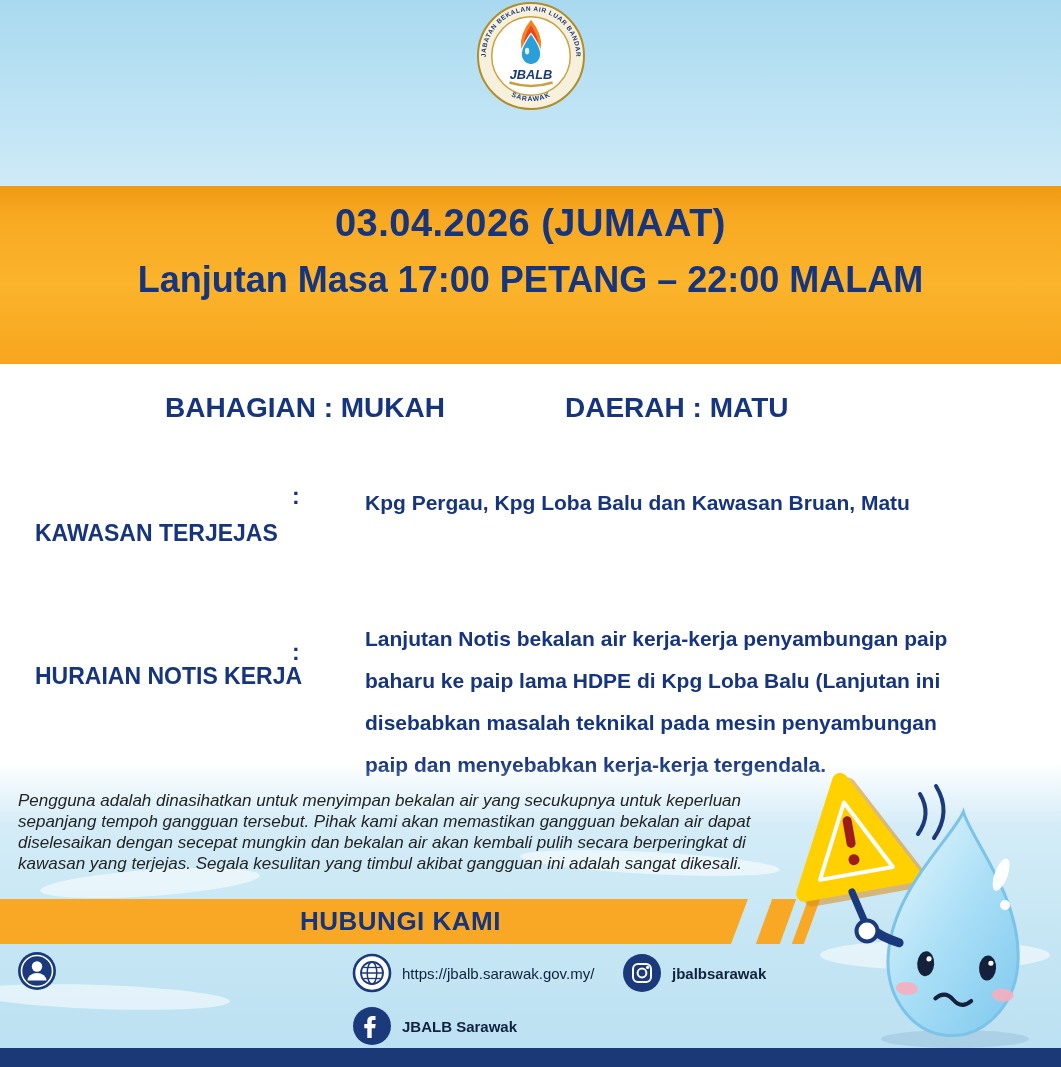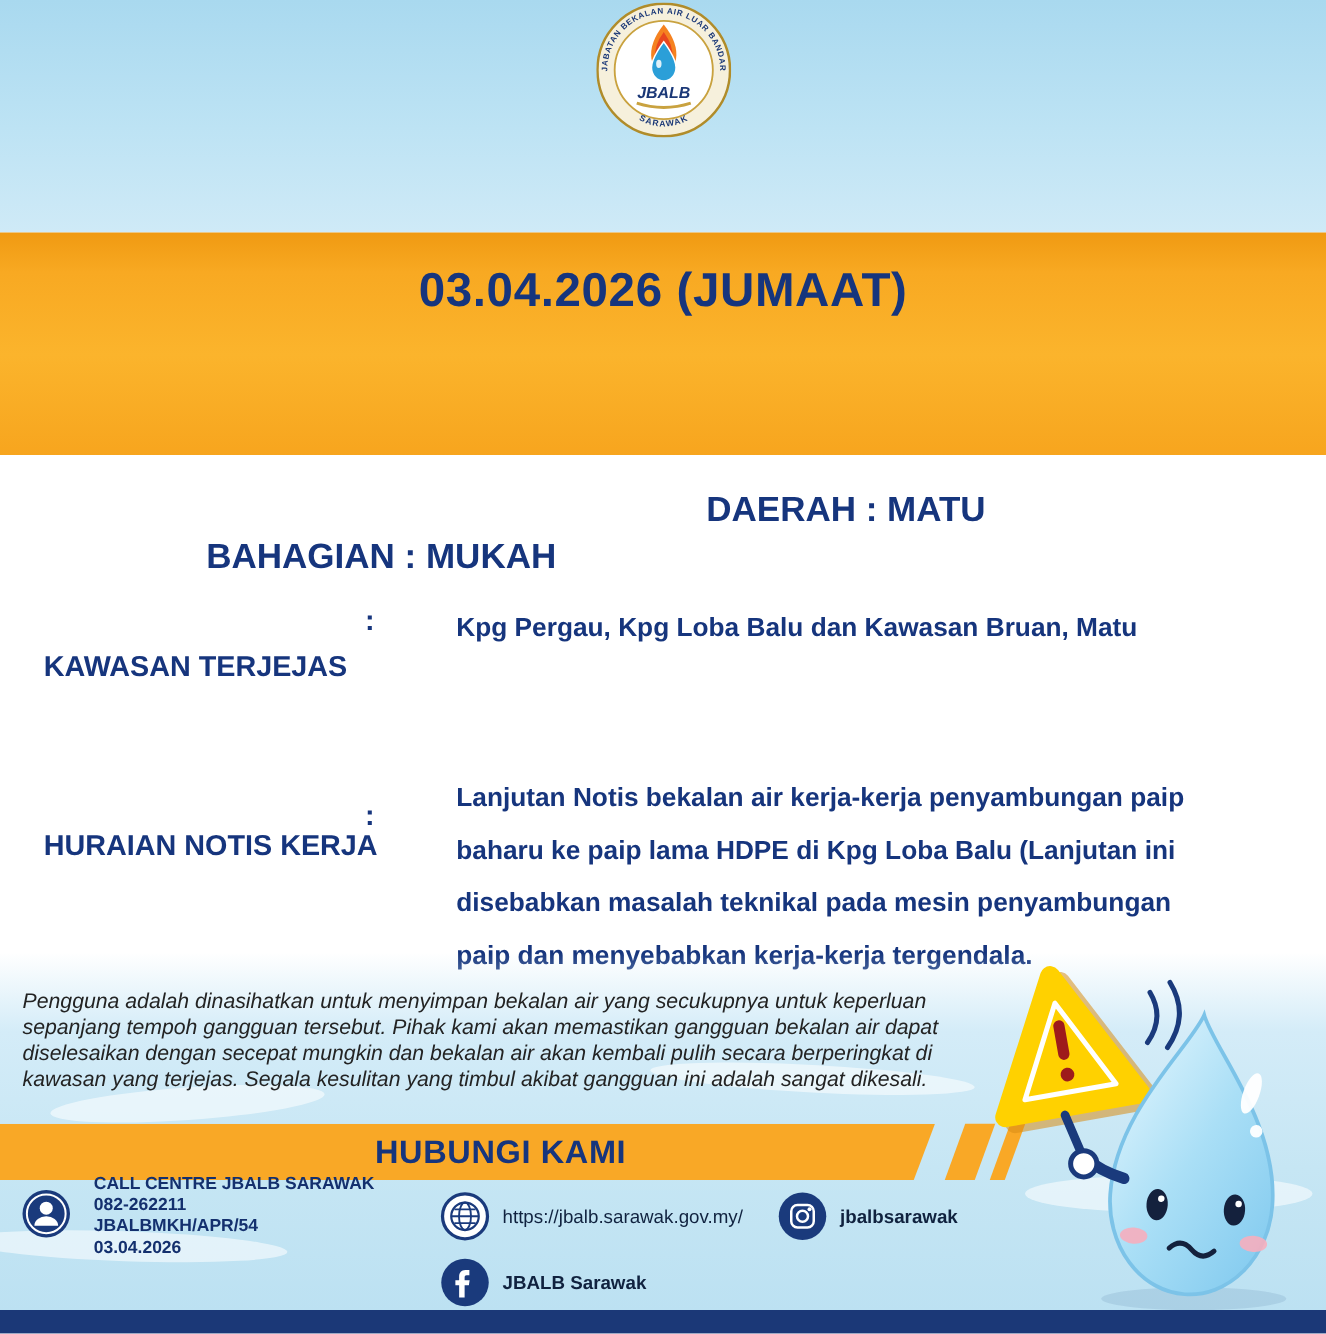--- a/index.html
+++ b/index.html
@@ -9,26 +9,26 @@
   
   .sky { position:absolute; top:0; left:0; width:100%; height:186px;
          background:linear-gradient(180deg,#a9d9ef 0%, #bde3f4 55%, #cfeaf7 100%); }
   .logo-wrap { position:absolute; top:2px; left:50%; transform:translateX(-50%); width:108px; height:108px; }
   .title { position:absolute; top:127px; left:0; width:100%; text-align:center;
            color:#16357d; font-weight:bold; font-size:36px; letter-spacing:-1px; white-space:nowrap; }
 
   
   .banner { position:absolute; top:186px; left:0; width:100%; height:178px; text-align:center;
             background:linear-gradient(180deg,#f09a12 0%, #f8a922 18%, #fbb42c 55%, #f7a51e 100%); }
-  .banner .date { margin-top:26px; color:#16357d; font-weight:bold; font-size:38px; letter-spacing:.5px; }
+  .banner .date { margin-top:16px; color:#16357d; font-weight:bold; font-size:38px; letter-spacing:.5px; }
   .banner .time { margin-top:14px; color:#16357d; font-weight:bold; font-size:36px; white-space:nowrap; }
 
   
   .region-row { position:absolute; top:392px; left:0; width:100%; color:#16357d; font-weight:bold; font-size:28px; }
-  .bahagian { position:absolute; left:165px; top:0;margin-top:37px; }
+  .bahagian { position:absolute; left:165px; top:0; }
   .daerah { position:absolute; left:565px; top:0; }
 
   .lbl { position:absolute; left:35px; color:#16357d; font-weight:bold; font-size:23px;margin-top:37px; }
   .colon { position:absolute; left:292px; color:#16357d; font-weight:bold; font-size:23px; }
   .kawasan-lbl { top:483px; } .kawasan-colon { top:483px; }
   .kawasan-val { position:absolute; left:365px; top:491px; width:600px; color:#16357d; font-weight:bold; font-size:21px; }
   .huraian-lbl { top:626px; } .huraian-colon { top:639px; }
   .huraian-val { position:absolute; left:365px; top:618px; width:615px; color:#16357d; font-weight:bold;
                  font-size:21px; line-height:42px; }
 
@@ -94,20 +94,21 @@
         <ellipse cx="51" cy="50" rx="2.2" ry="3.4" fill="#ffffff" opacity="0.85"></ellipse>
       </g>
       <text x="55" y="78" text-anchor="middle" font-size="13" font-weight="bold" font-style="italic" fill="#1b3877">JBALB</text>
       <path d="M33,82 Q55,89 77,82" stroke="#c9a23f" stroke-width="2.5" fill="none"></path>
     </svg>
   </div>
 
 
   <div class="banner">
     <div class="date">03.04.2026 (JUMAAT)</div>
+    <div class="time">Lanjutan Masa 17:00 PETANG – 22:00 MALAM</div>
   </div>
 
   <div class="region-row">
     <span class="bahagian">BAHAGIAN : MUKAH</span>
     <span class="daerah">DAERAH : MATU</span>
   </div>
 
   <span class="lbl kawasan-lbl">KAWASAN TERJEJAS</span>
   <span class="colon kawasan-colon">:</span>
   <span class="kawasan-val">Kpg Pergau, Kpg Loba Balu dan Kawasan Bruan, Matu</span>
@@ -130,26 +131,20 @@
   <div class="stripe stripe-1"></div>
   <div class="stripe stripe-2"></div>
 
   <div class="disc" style="left:17px; top:951px;">
     <svg viewBox="0 0 40 40" width="40" height="40">
       <circle cx="20" cy="20" r="19" fill="#1a3a7c"></circle>
       <circle cx="20" cy="20" r="15.5" fill="none" stroke="#ffffff" stroke-width="1.6"></circle>
       <circle cx="20" cy="15.5" r="5.2" fill="#ffffff"></circle>
       <path d="M10.5,29.5 a9.5,7.5 0 0 1 19,0 z" fill="#ffffff"></path>
     </svg>
-  </div>
-  <div class="cc-text">
-    <span class="c-line">CALL CENTRE JBALB SARAWAK</span>
-    <span class="c-line">082-262211</span>
-    <span class="c-line">JBALBMKH/APR/54</span>
-    <span class="c-line">03.04.2026</span>
   </div>
 
   <div class="disc" style="left:352px; top:953px;">
     <svg viewBox="0 0 40 40" width="40" height="40">
       <circle cx="20" cy="20" r="18" fill="#ffffff" stroke="#1a3a7c" stroke-width="2.6"></circle>
       <circle cx="20" cy="20" r="11" fill="none" stroke="#1a3a7c" stroke-width="1.8"></circle>
       <ellipse cx="20" cy="20" rx="4.8" ry="11" fill="none" stroke="#1a3a7c" stroke-width="1.5"></ellipse>
       <line x1="9.5" y1="20" x2="30.5" y2="20" stroke="#1a3a7c" stroke-width="1.5"></line>
       <line x1="11.5" y1="14.5" x2="28.5" y2="14.5" stroke="#1a3a7c" stroke-width="1.3"></line>
       <line x1="11.5" y1="25.5" x2="28.5" y2="25.5" stroke="#1a3a7c" stroke-width="1.3"></line>

